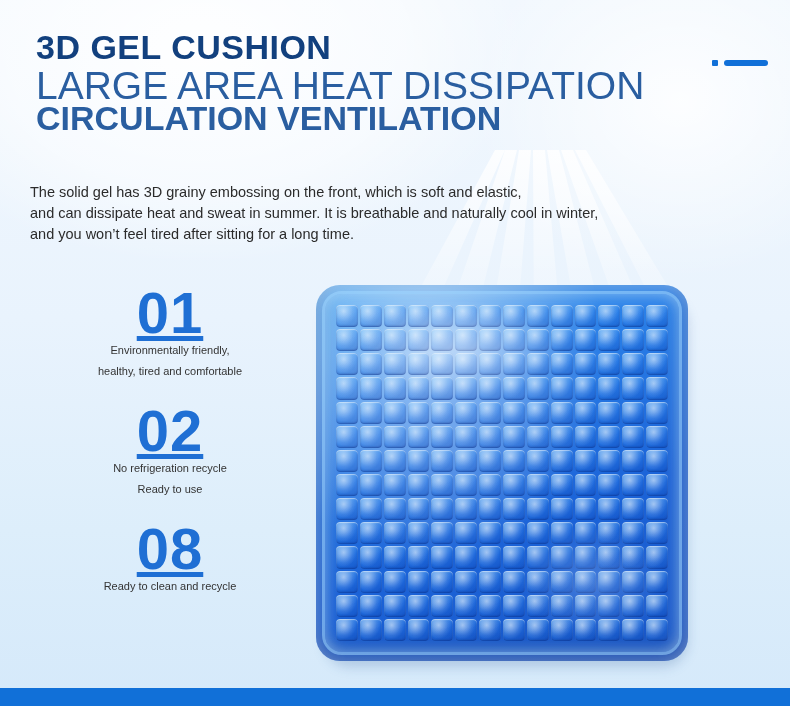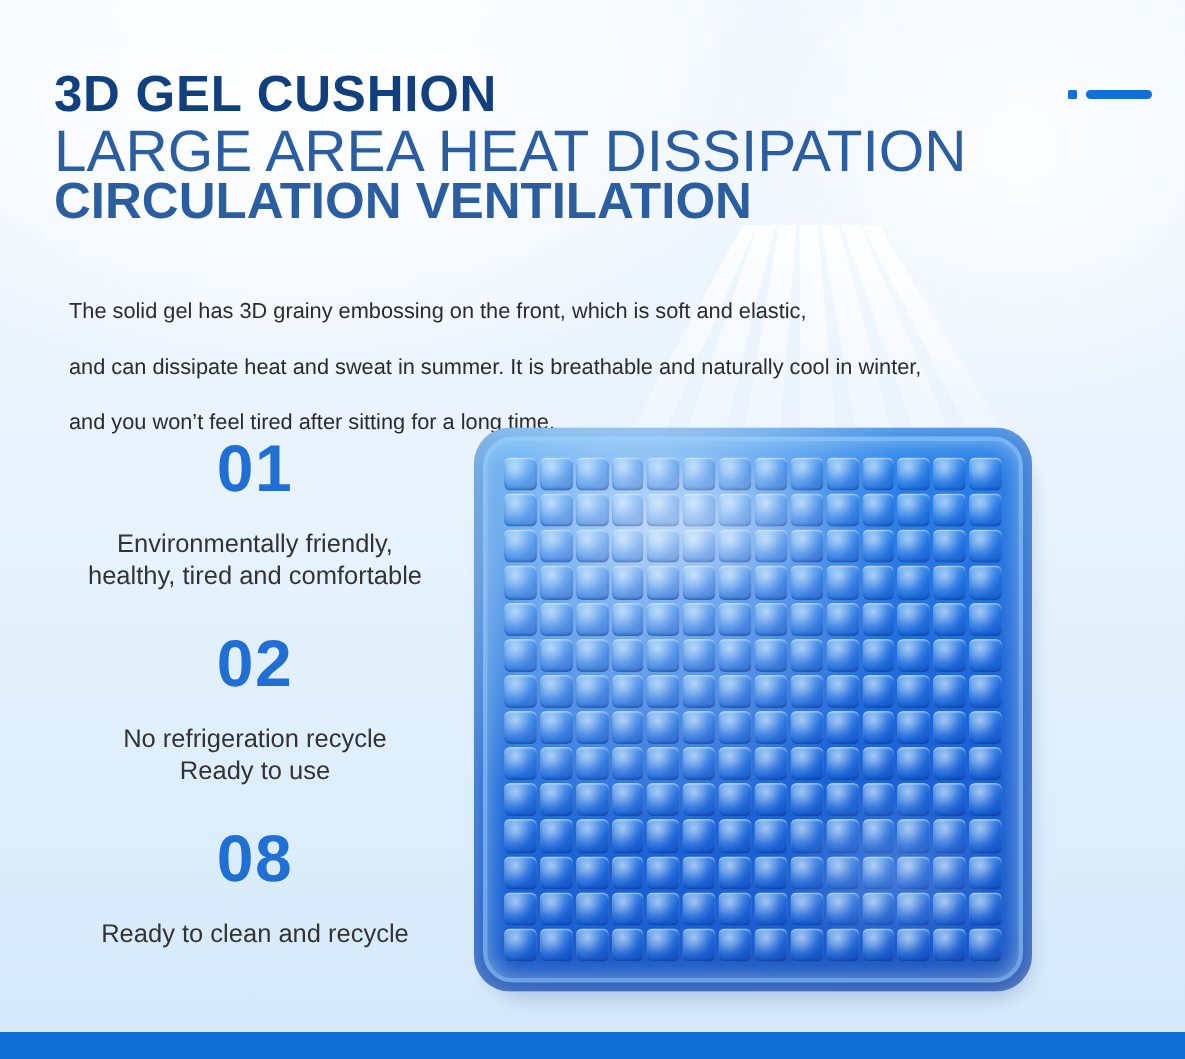--- a/index.html
+++ b/index.html
@@ -55,21 +55,20 @@
     width: 790px;
     height: 18px;
     background: #1170d8;
   }
   
   .title-block {
     position: absolute;
     left: 36px;
     top: 26px;
     width: 660px;
-    margin-top: 16px;
   }
   .title-main {
     font-size: 34px;
     font-weight: bold;
     color: #12407e;
     letter-spacing: 0.5px;
     line-height: 42px;
     margin: 0;
   }
   .title-sub {
@@ -111,44 +110,45 @@
   
   .desc {
     position: absolute;
     left: 30px;
     top: 182px;
     width: 680px;
     font-size: 14.5px;
     line-height: 21px;
     color: #2b2b2b;
   }
-  .desc p { margin: 16px; }
+  .desc p { margin: 0; }
   
   .features {
     position: absolute;
     left: 40px;
     top: 286px;
     width: 260px;
     text-align: center;
   }
   .feature {
     margin-bottom: 22px;
   }
   .feature-num {
-    font-size: 44px;
+    font-size: 58px;
     font-weight: bold;
     color: #1f6fd4;
     line-height: 54px;
     letter-spacing: 1px;
+    text-decoration: underline;
   }
   .feature-text {
-    font-size: 17px;
+    font-size: 11px;
     color: #333333;
     line-height: 21px;
-    margin-top: 12px;
+    margin-top: 0;
   }
   
   .product {
     position: absolute;
     left: 316px;
     top: 285px;
     width: 380px;
     height: 387px;
   }
   .pad-shadow {

